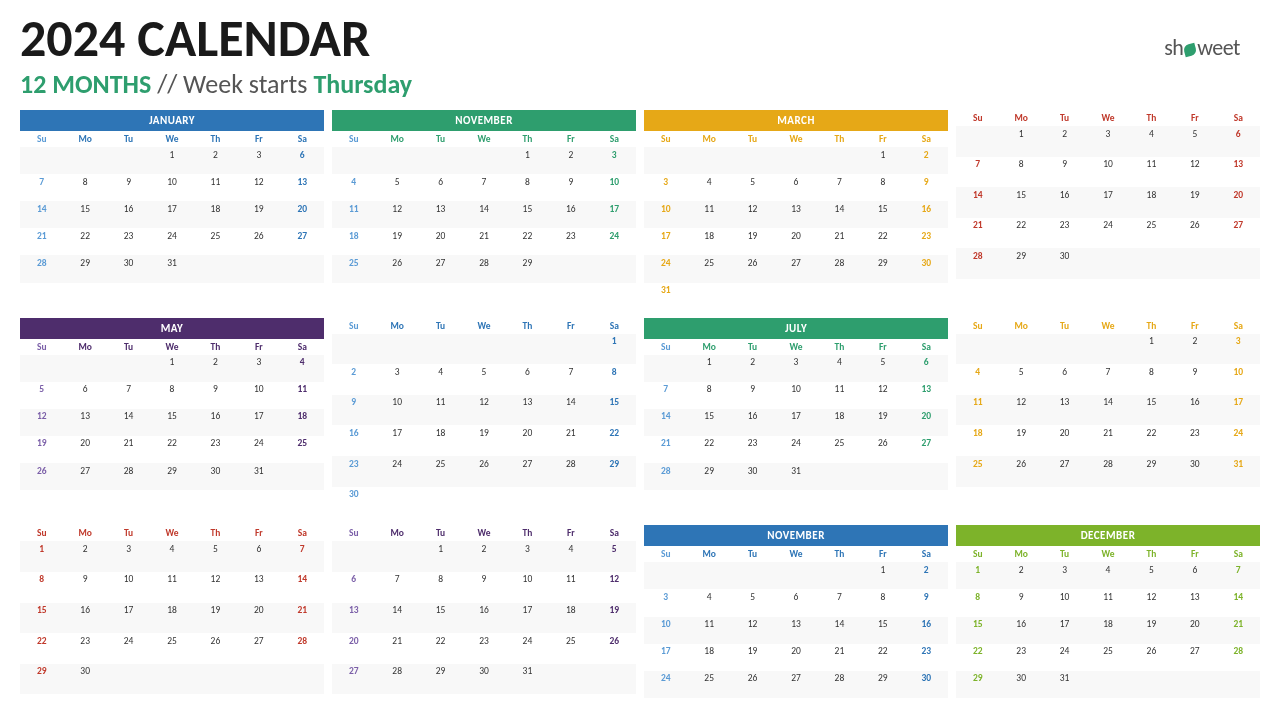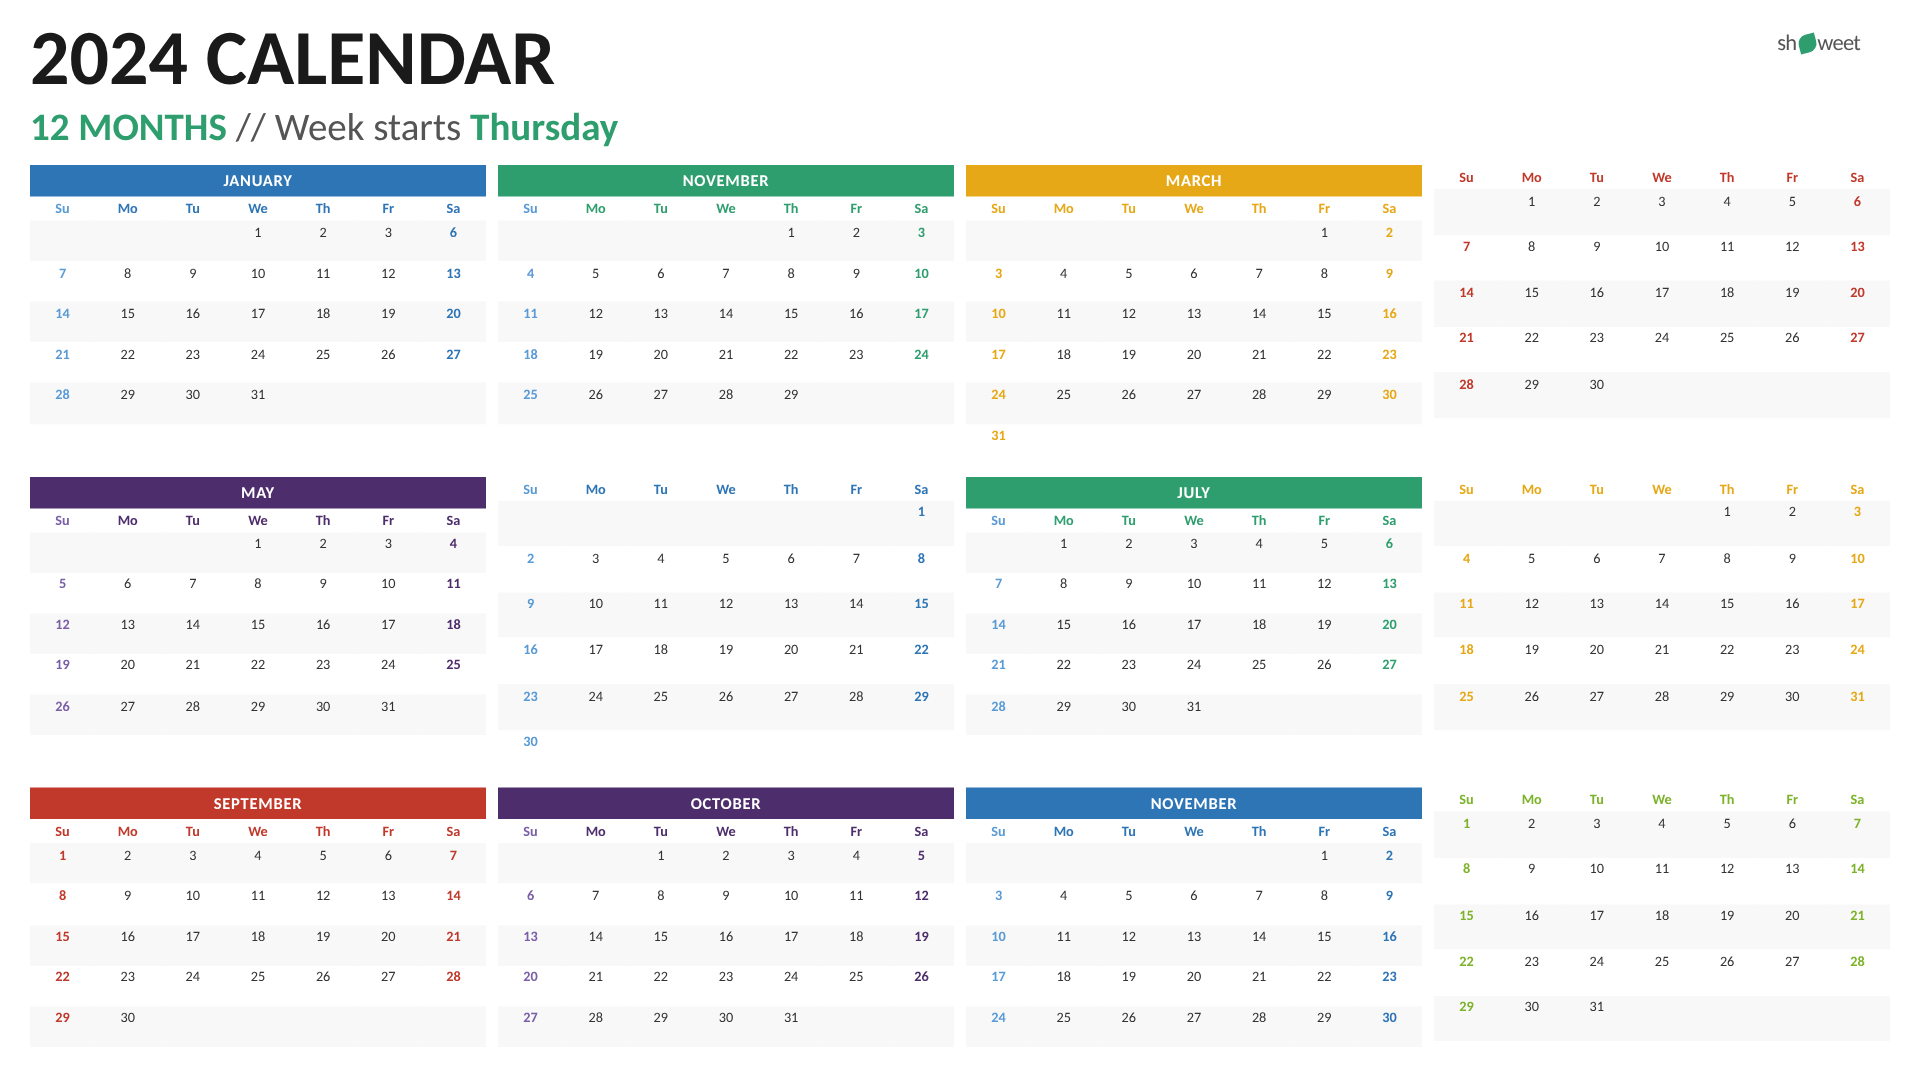--- a/index.html
+++ b/index.html
@@ -102,23 +102,23 @@
     .dh-sep .su, .dh-sep .sa { color: #c0392b; }
     .dh-sep .wd { color: #c0392b; }
     .dh-oct .su, .dh-oct .sa { color: #4e2d6c; }
     .dh-oct .wd { color: #4e2d6c; }
     .dh-nov .su, .dh-nov .sa { color: #2e75b6; }
     .dh-nov .wd { color: #2e75b6; }
     .dh-dec .su, .dh-dec .sa { color: #7db32a; }
     .dh-dec .wd { color: #7db32a; }
     .logo {
       position: absolute;
-      top: 8px;
+      top: 22px;
       right: 20px;
-      font-size: 15px;
+      font-size: 22px;
       color: #555;
       font-weight: 300;
       letter-spacing: -0.5px;
     }
   </style>
 </head>
 <body>
 
 <div style="position:relative;">
   <div class="main-title">2024 CALENDAR</div>
@@ -572,21 +572,20 @@
         <div class="day-cell" style="background: rgb(255, 255, 255);">&nbsp;</div>
         <div class="day-cell" style="background: rgb(255, 255, 255);">&nbsp;</div>
         <div class="day-cell" style="background: rgb(255, 255, 255);">&nbsp;</div>
         <div class="day-cell" style="background: rgb(255, 255, 255);">&nbsp;</div>
         <div class="day-cell" style="background: rgb(255, 255, 255);">&nbsp;</div>
         <div class="day-cell" style="background: rgb(255, 255, 255);">&nbsp;</div>
         <div class="day-cell" style="background: rgb(255, 255, 255);">&nbsp;</div>
       </div>
     </div>
     <div class="month-cal">
-      <div class="month-header hdr-sep">SEPTEMBER</div>
       <div class="day-headers dh-sep">
         <span class="su" style="color: rgb(192, 57, 43);">Su</span>
         <span class="wd">Mo</span>
         <span class="wd">Tu</span>
         <span class="wd">We</span>
         <span class="wd">Th</span>
         <span class="wd">Fr</span>
         <span class="sa" style="color: rgb(192, 57, 43);">Sa</span>
       </div>
       <div class="days-grid">
@@ -628,21 +627,20 @@
         <div class="day-cell" style="background: rgb(255, 255, 255);">&nbsp;</div>
         <div class="day-cell" style="background: rgb(255, 255, 255);">&nbsp;</div>
         <div class="day-cell" style="background: rgb(255, 255, 255);">&nbsp;</div>
         <div class="day-cell" style="background: rgb(255, 255, 255);">&nbsp;</div>
         <div class="day-cell" style="background: rgb(255, 255, 255);">&nbsp;</div>
         <div class="day-cell" style="background: rgb(255, 255, 255);">&nbsp;</div>
         <div class="day-cell" style="background: rgb(255, 255, 255);">&nbsp;</div>
       </div>
     </div>
     <div class="month-cal">
-      <div class="month-header hdr-oct">OCTOBER</div>
       <div class="day-headers dh-oct">
         <span class="su" style="color: rgb(123, 95, 168);">Su</span>
         <span class="wd">Mo</span>
         <span class="wd">Tu</span>
         <span class="wd">We</span>
         <span class="wd">Th</span>
         <span class="wd">Fr</span>
         <span class="sa" style="color: rgb(78, 45, 108);">Sa</span>
       </div>
       <div class="days-grid">
@@ -740,20 +738,21 @@
         <div class="day-cell" style="background: rgb(255, 255, 255);">&nbsp;</div>
         <div class="day-cell" style="background: rgb(255, 255, 255);">&nbsp;</div>
         <div class="day-cell" style="background: rgb(255, 255, 255);">&nbsp;</div>
         <div class="day-cell" style="background: rgb(255, 255, 255);">&nbsp;</div>
         <div class="day-cell" style="background: rgb(255, 255, 255);">&nbsp;</div>
         <div class="day-cell" style="background: rgb(255, 255, 255);">&nbsp;</div>
         <div class="day-cell" style="background: rgb(255, 255, 255);">&nbsp;</div>
       </div>
     </div>
     <div class="month-cal">
+      <div class="month-header hdr-dec">DECEMBER</div>
       <div class="day-headers dh-dec">
         <span class="su" style="color: rgb(125, 179, 42);">Su</span>
         <span class="wd">Mo</span>
         <span class="wd">Tu</span>
         <span class="wd">We</span>
         <span class="wd">Th</span>
         <span class="wd">Fr</span>
         <span class="sa" style="color: rgb(125, 179, 42);">Sa</span>
       </div>
       <div class="days-grid">

